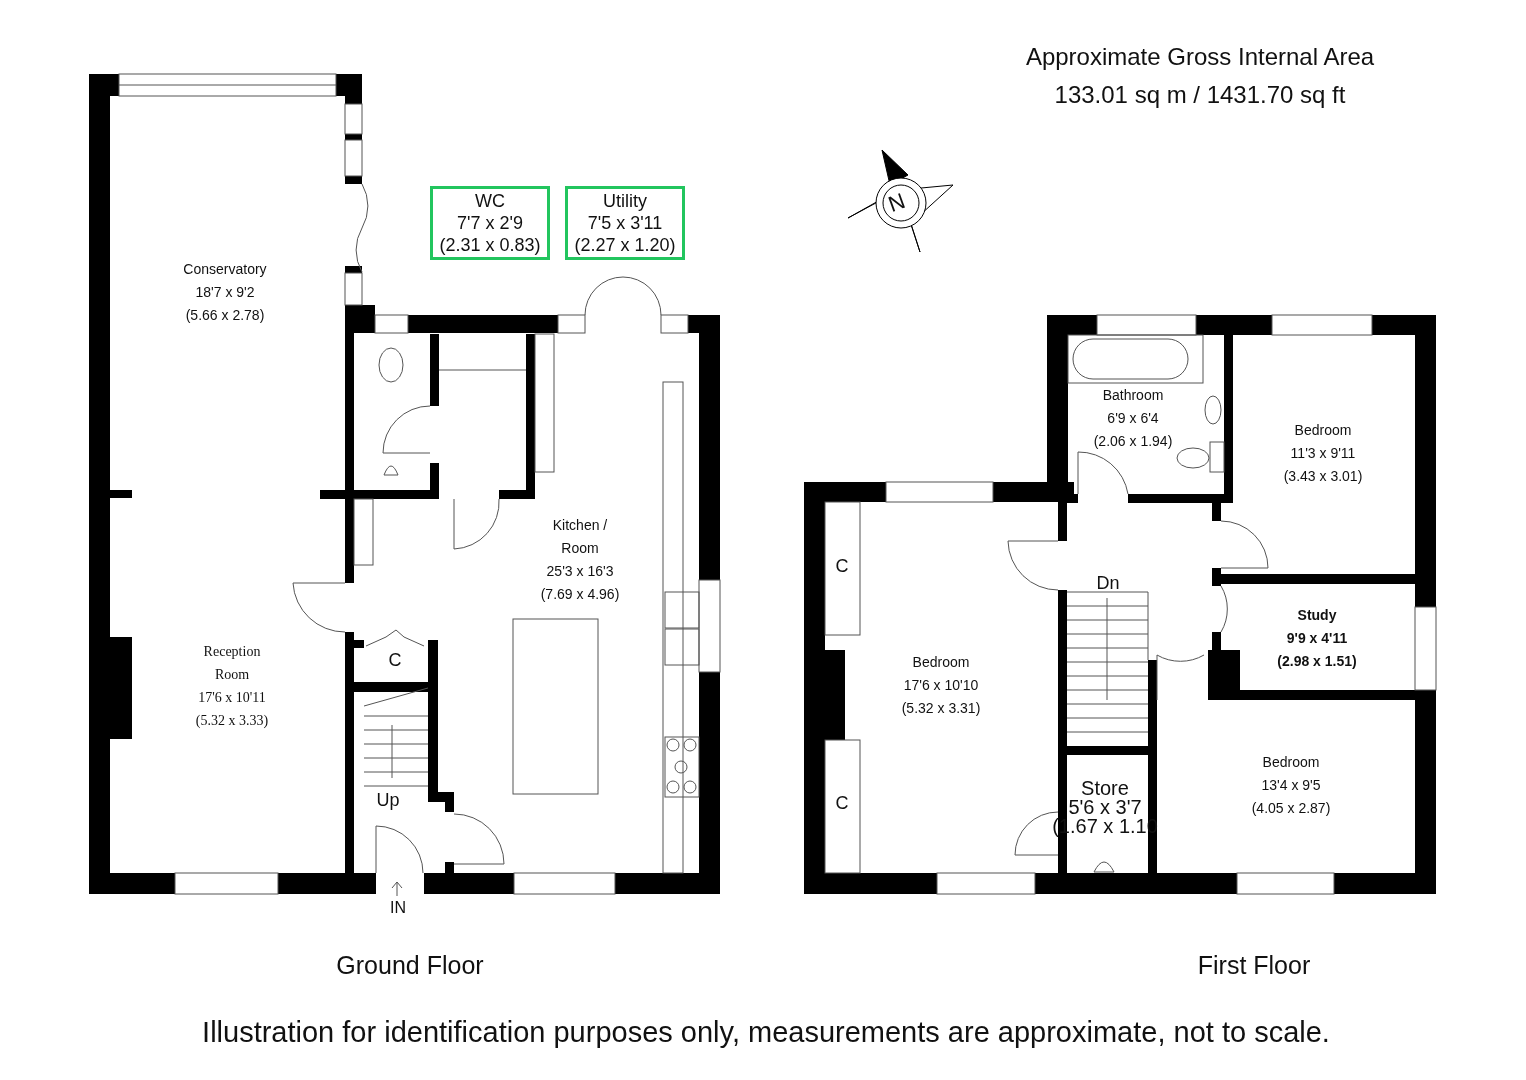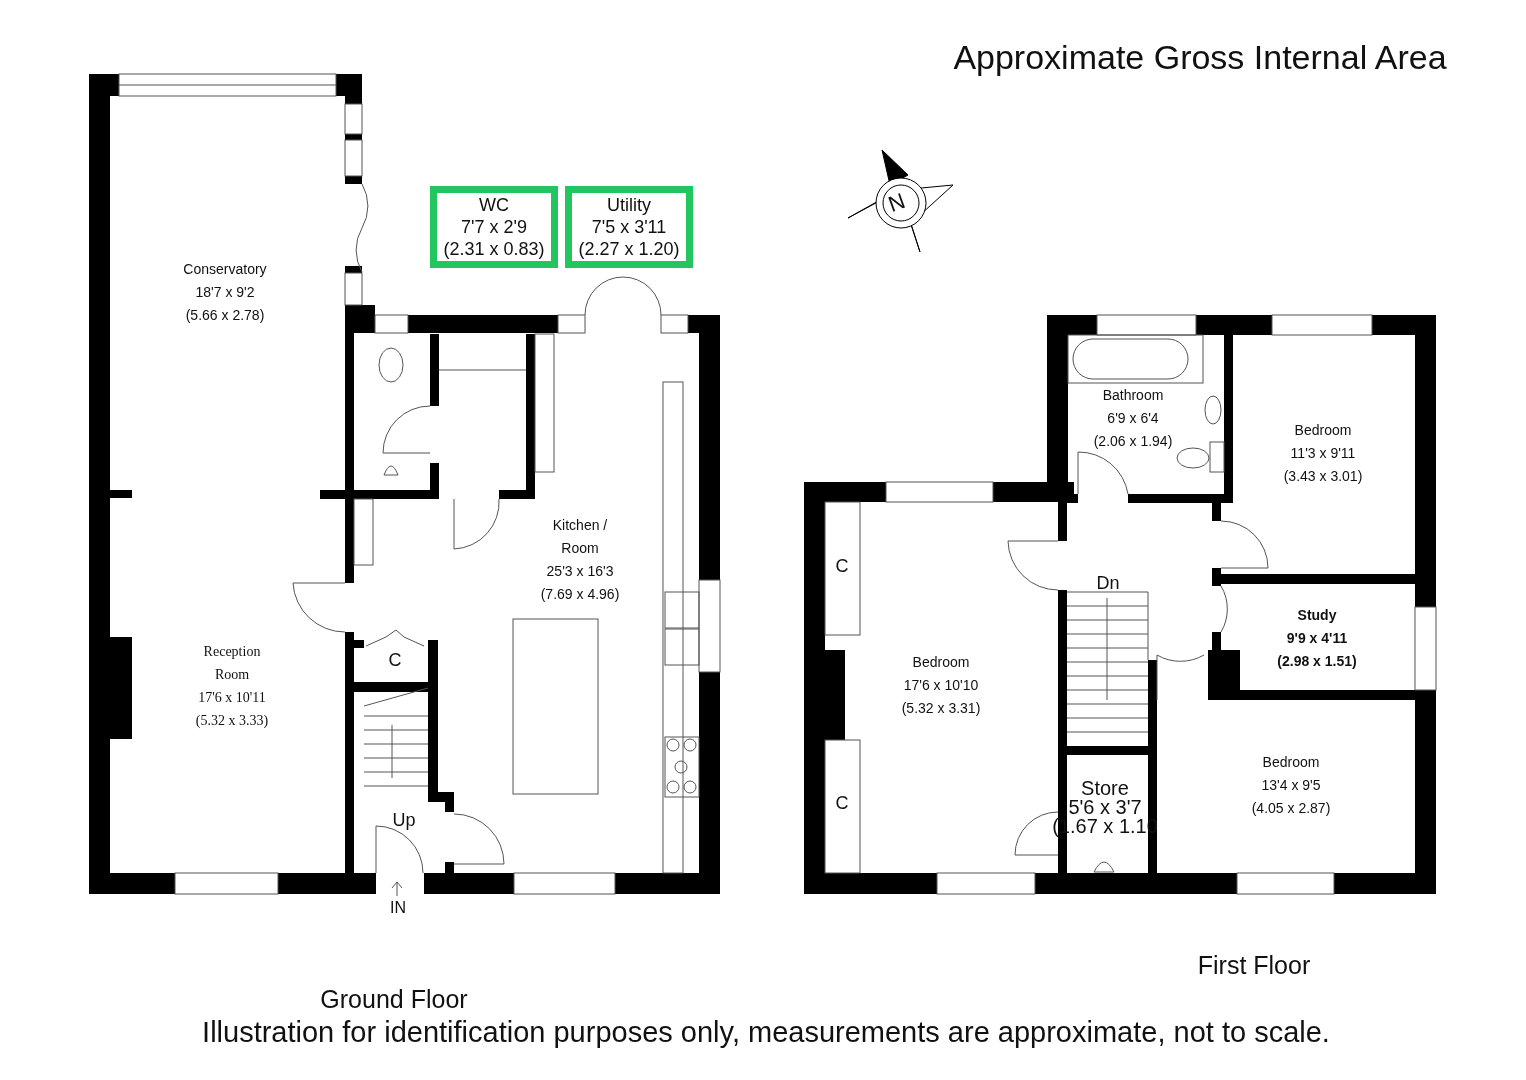--- a/index.html
+++ b/index.html
@@ -1,23 +1,23 @@
 <!DOCTYPE html>
 <html><head>
 <meta charset="utf-8">
 <style>
   html,body{margin:0;padding:0;background:#fff;}
   body{width:1526px;height:1080px;position:relative;overflow:hidden;font-family:"Liberation Sans",sans-serif;color:#111;}
   .abs{position:absolute;}
-  .title{left:900px;top:38px;width:600px;text-align:center;font-size:34px;line-height:38px;}
+  .title{left:900px;top:38px;width:600px;text-align:center;font-size:24px;line-height:38px;}
   .floor-label{font-size:25px;text-align:center;}
   .disclaimer{left:0;top:1016px;width:1532px;text-align:center;font-size:29px;}
   .room{position:absolute;text-align:center;font-size:14px;line-height:23px;transform:translateX(-50%);white-space:nowrap;}
   .room.small{font-size:20px;line-height:19px;}
-  .callout{position:absolute;border:7px solid #22c55e;background:#fff;text-align:center;font-size:18px;line-height:22px;padding:1px 3px;}
+  .callout{position:absolute;border:3px solid #22c55e;background:#fff;text-align:center;font-size:18px;line-height:22px;padding:1px 3px;}
   .tag{position:absolute;font-size:18px;transform:translateX(-50%);}
   svg{position:absolute;left:0;top:0;}
 </style>
 </head>
 <body>
 
 <svg width="1526" height="1080" viewBox="0 0 1526 1080">
   <g fill="#000">
 
     <rect x="89" y="74" width="21" height="820"></rect>
@@ -178,20 +178,21 @@
     <polygon points="900,190 953,185 920,215"></polygon>
     <polygon points="900,190 848,218 880,200"></polygon>
     <polygon points="900,190 920,252 908,215"></polygon>
     <circle cx="901" cy="203" r="25"></circle>
     <circle cx="901" cy="203" r="18"></circle>
   </g>
 </svg>
 
 <div class="abs title">
   <div>Approximate Gross Internal Area</div>
+  <div>133.01 sq m / 1431.70 sq ft</div>
 </div>
 
 <div class="abs" style="left:889px;top:190px;font-size:22px;transform:rotate(-20deg);">N</div>
 
 <div class="room" style="left:225px;top:258px;">
   <div>Conservatory</div>
   <div>18'7 x 9'2</div>
   <div>(5.66 x 2.78)</div>
 </div>
 <div class="callout" style="left:430px;top:186px;width:108px;">
@@ -210,21 +211,21 @@
   <div>25'3 x 16'3</div>
   <div>(7.69 x 4.96)</div>
 </div>
 <div class="room" style="left:232px;top:640px;font-family:Liberation Serif, serif;">
   <div>Reception</div>
   <div>Room</div>
   <div>17'6 x 10'11</div>
   <div>(5.32 x 3.33)</div>
 </div>
 <div class="tag" style="left:395px;top:650px;">C</div>
-<div class="tag" style="left:404px;top:790px;margin-top:20px;">Up</div>
+<div class="tag" style="left:388px;top:790px;">Up</div>
 <div class="tag" style="left:398px;top:899px;font-size:16px;">IN</div>
 
 <div class="room" style="left:1133px;top:384px;">
   <div>Bathroom</div>
   <div>6'9 x 6'4</div>
   <div>(2.06 x 1.94)</div>
 </div>
 <div class="room" style="left:1323px;top:419px;">
   <div>Bedroom</div>
   <div>11'3 x 9'11</div>
@@ -247,16 +248,16 @@
 </div>
 <div class="room" style="left:1291px;top:751px;">
   <div>Bedroom</div>
   <div>13'4 x 9'5</div>
   <div>(4.05 x 2.87)</div>
 </div>
 <div class="tag" style="left:842px;top:556px;">C</div>
 <div class="tag" style="left:842px;top:793px;">C</div>
 <div class="tag" style="left:1108px;top:573px;">Dn</div>
 
-<div class="abs floor-label" style="left:244px;top:951px;width:300px;margin-top:34px;">Ground Floor</div>
+<div class="abs floor-label" style="left:260px;top:951px;width:300px;">Ground Floor</div>
 <div class="abs floor-label" style="left:1104px;top:951px;width:300px;">First Floor</div>
 
 <div class="abs disclaimer">Illustration for identification purposes only, measurements are approximate, not to scale.</div>
 
 </body></html>

